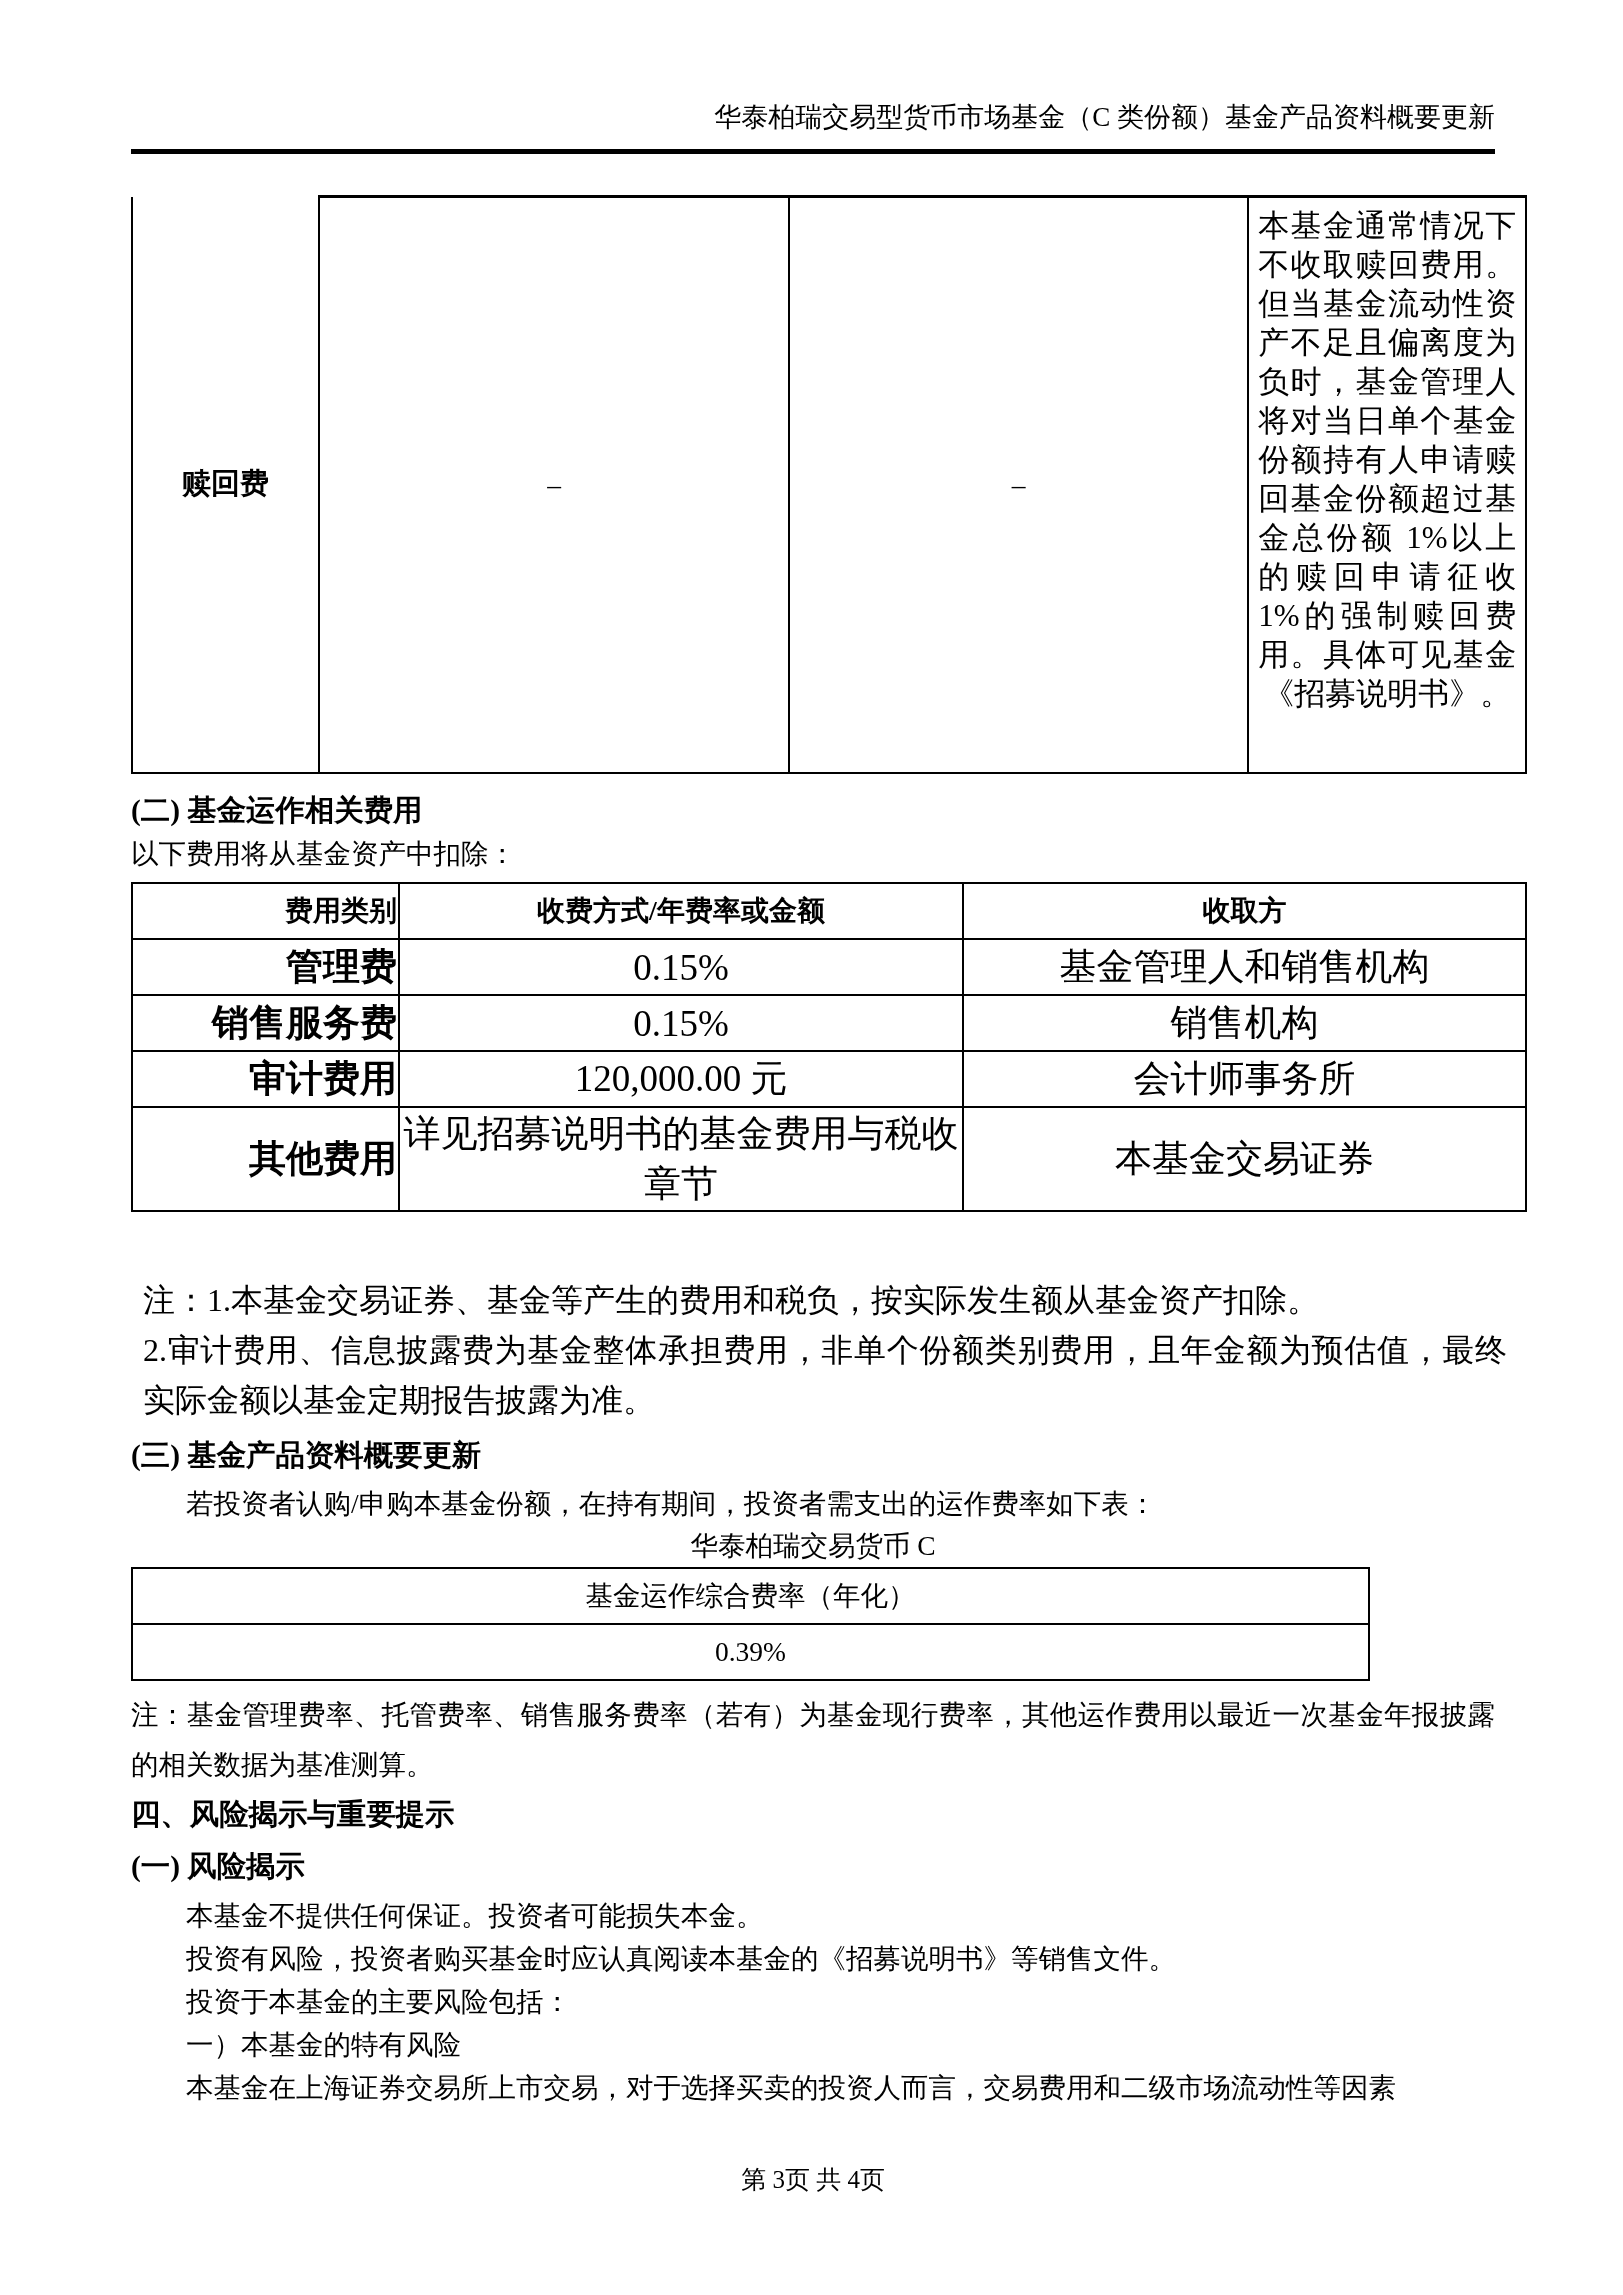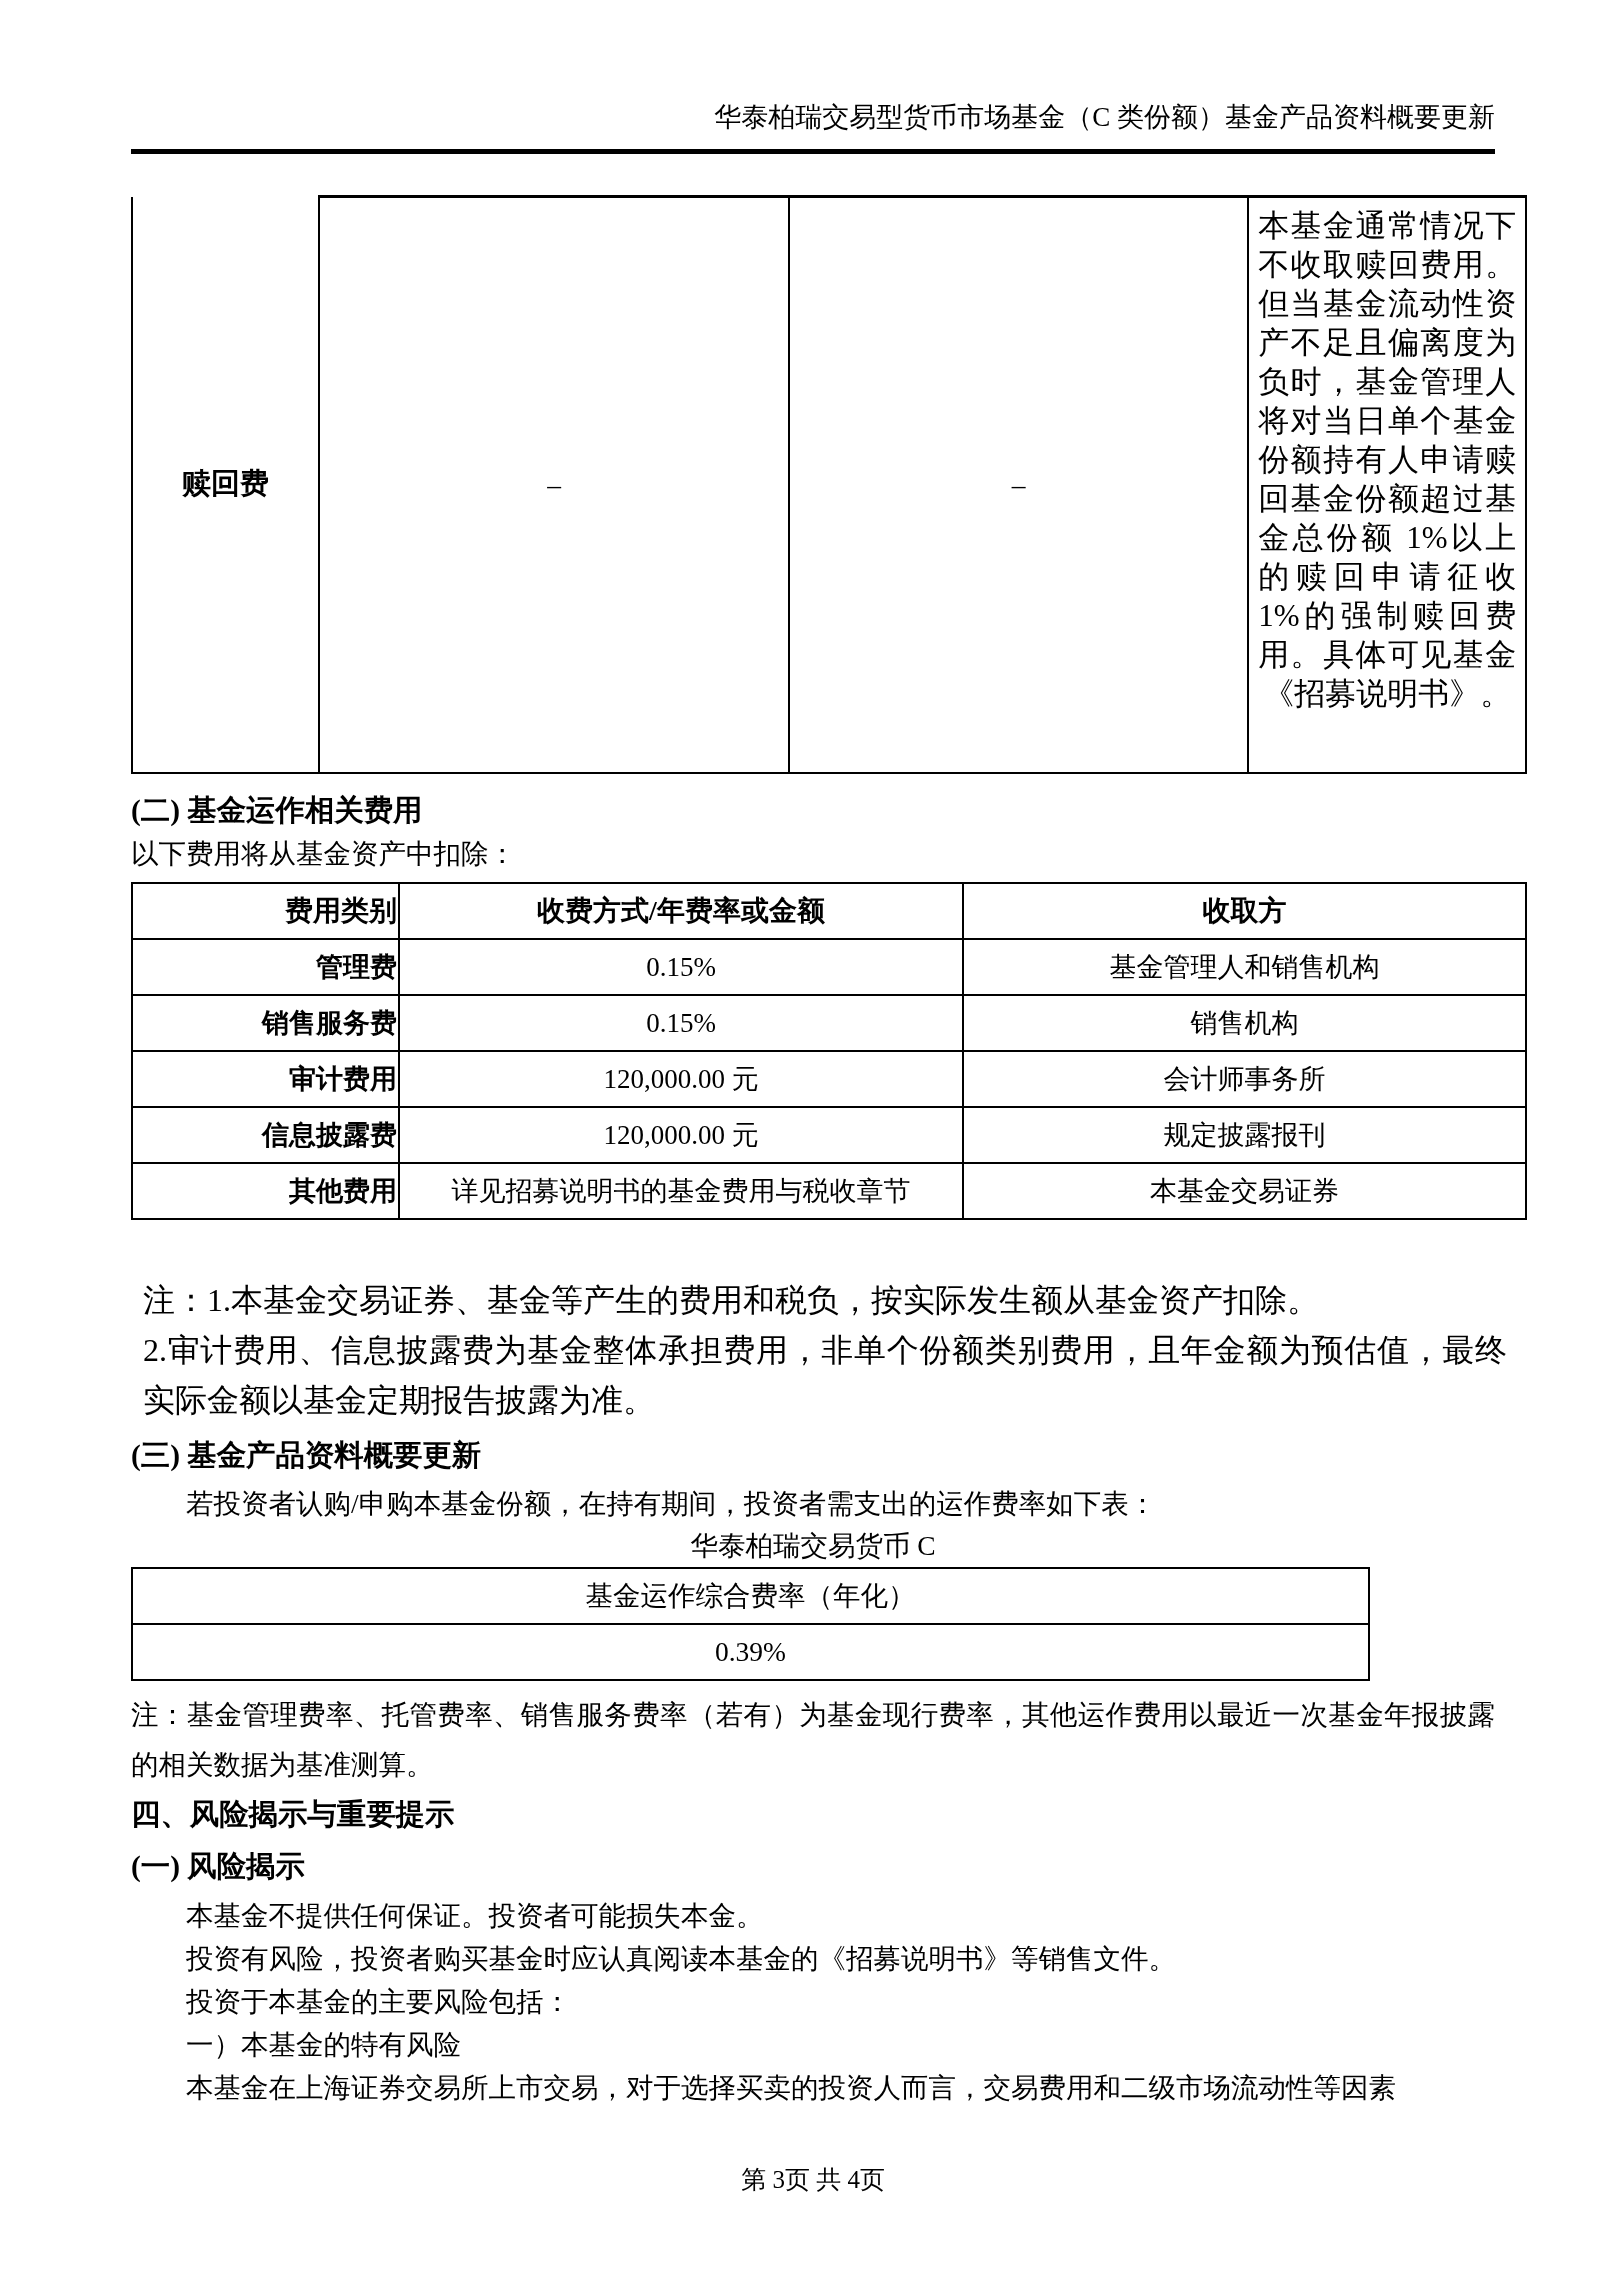--- a/index.html
+++ b/index.html
@@ -32,21 +32,21 @@
   .t1 td.c4 { width:258px; border-top:3.9px solid #000; vertical-align:top;
               font-size:31px; line-height:39px; padding:7.9px 9.2px;
               text-align:justify; text-align-last:center; }
 
   .sec-heading { position:absolute; left:0; font-size:29.4px; font-weight:bold; line-height:37px; white-space:nowrap; }
   .body-line   { position:absolute; left:0; width:100%; font-size:27.5px; line-height:39px; }
 
   
   .t2 { position:absolute; top:882px; left:0; width:1367px; }
   .t2 td { border:2.6px solid #000; border-left-width:2px; border-right-width:2px;
-           height:52px; font-size:27px; vertical-align:middle; }
+           height:52px; font-size:37px; vertical-align:middle; }
   .t2 td.label { width:247px; text-align:right; padding-left:17px; font-weight:bold; }
   .t2 td.mid   { width:560px; text-align:center; }
   .t2 td.right { width:559px; text-align:center; }
   .t2 tr.head td { font-weight:bold; font-size:28px; }
 
   .notes2 { position:absolute; top:1275px; left:0; width:100%;
             font-size:32px; line-height:50px; text-align:justify;margin-left:12px; }
   .notes2 p { margin:0; }
 
   .intro3 { text-indent:2em; }
@@ -107,25 +107,20 @@
         <td class="label">销售服务费</td>
         <td class="mid">0.15%</td>
         <td class="right">销售机构</td>
       </tr>
       <tr>
         <td class="label">审计费用</td>
         <td class="mid">120,000.00 元</td>
         <td class="right">会计师事务所</td>
       </tr>
       <tr>
-        <td class="label">信息披露费</td>
-        <td class="mid">120,000.00 元</td>
-        <td class="right">规定披露报刊</td>
-      </tr>
-      <tr>
         <td class="label">其他费用</td>
         <td class="mid">详见招募说明书的基金费用与税收章节</td>
         <td class="right">本基金交易证券</td>
       </tr>
     </tbody>
       </table>
 
     <div class="notes2">
       <p>注：1.本基金交易证券、基金等产生的费用和税负，按实际发生额从基金资产扣除。</p>
       <p>2.审计费用、信息披露费为基金整体承担费用，非单个份额类别费用，且年金额为预估值，最终实际金额以基金定期报告披露为准。</p>

